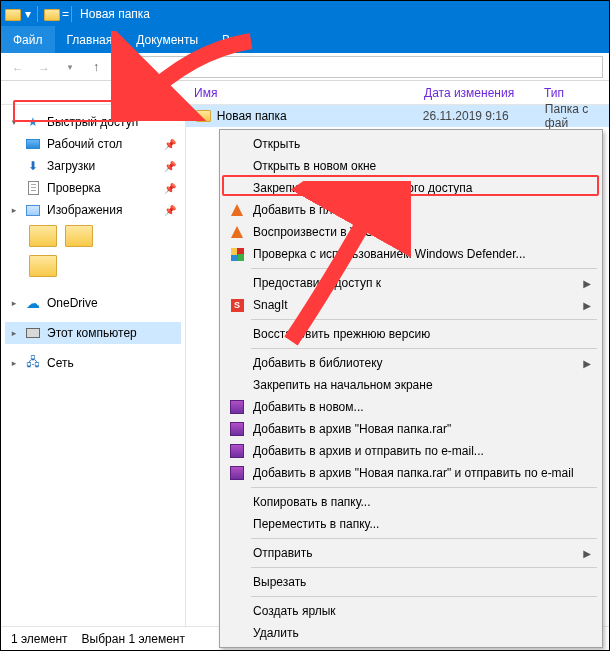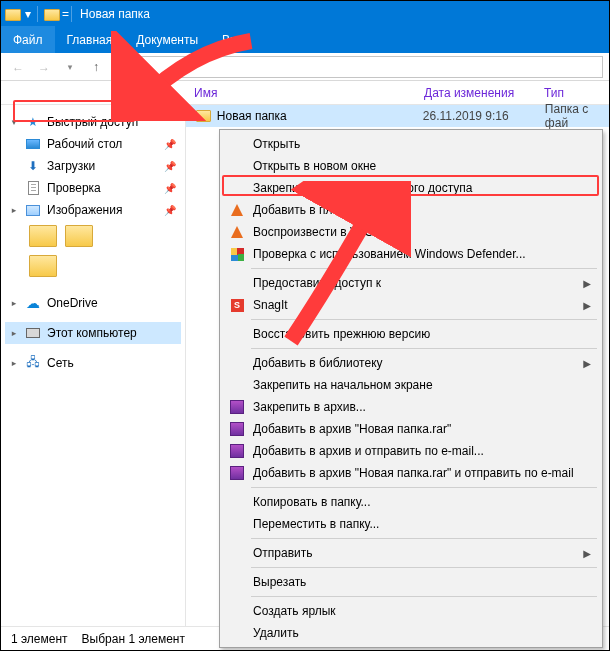--- a/index.html
+++ b/index.html
@@ -229,21 +229,21 @@
       <span>Добавить в библиотеку</span>
       <span class="sub">▶</span>
     </div>
   <div class="row">
       <span>Закрепить на начальном экране</span>
     </div>
   <div class="row">
       <span class="ic">
         <span class="rar-ic"></span>
       </span>
-      <span>Закрепить в архив...</span>
+      <span>Добавить в новом...</span>
     </div>
   <div class="row">
       <span class="ic">
         <span class="rar-ic"></span>
       </span>
       <span>Добавить в архив "Новая папка.rar"</span>
     </div>
   <div class="row">
       <span class="ic">
         <span class="rar-ic"></span>

